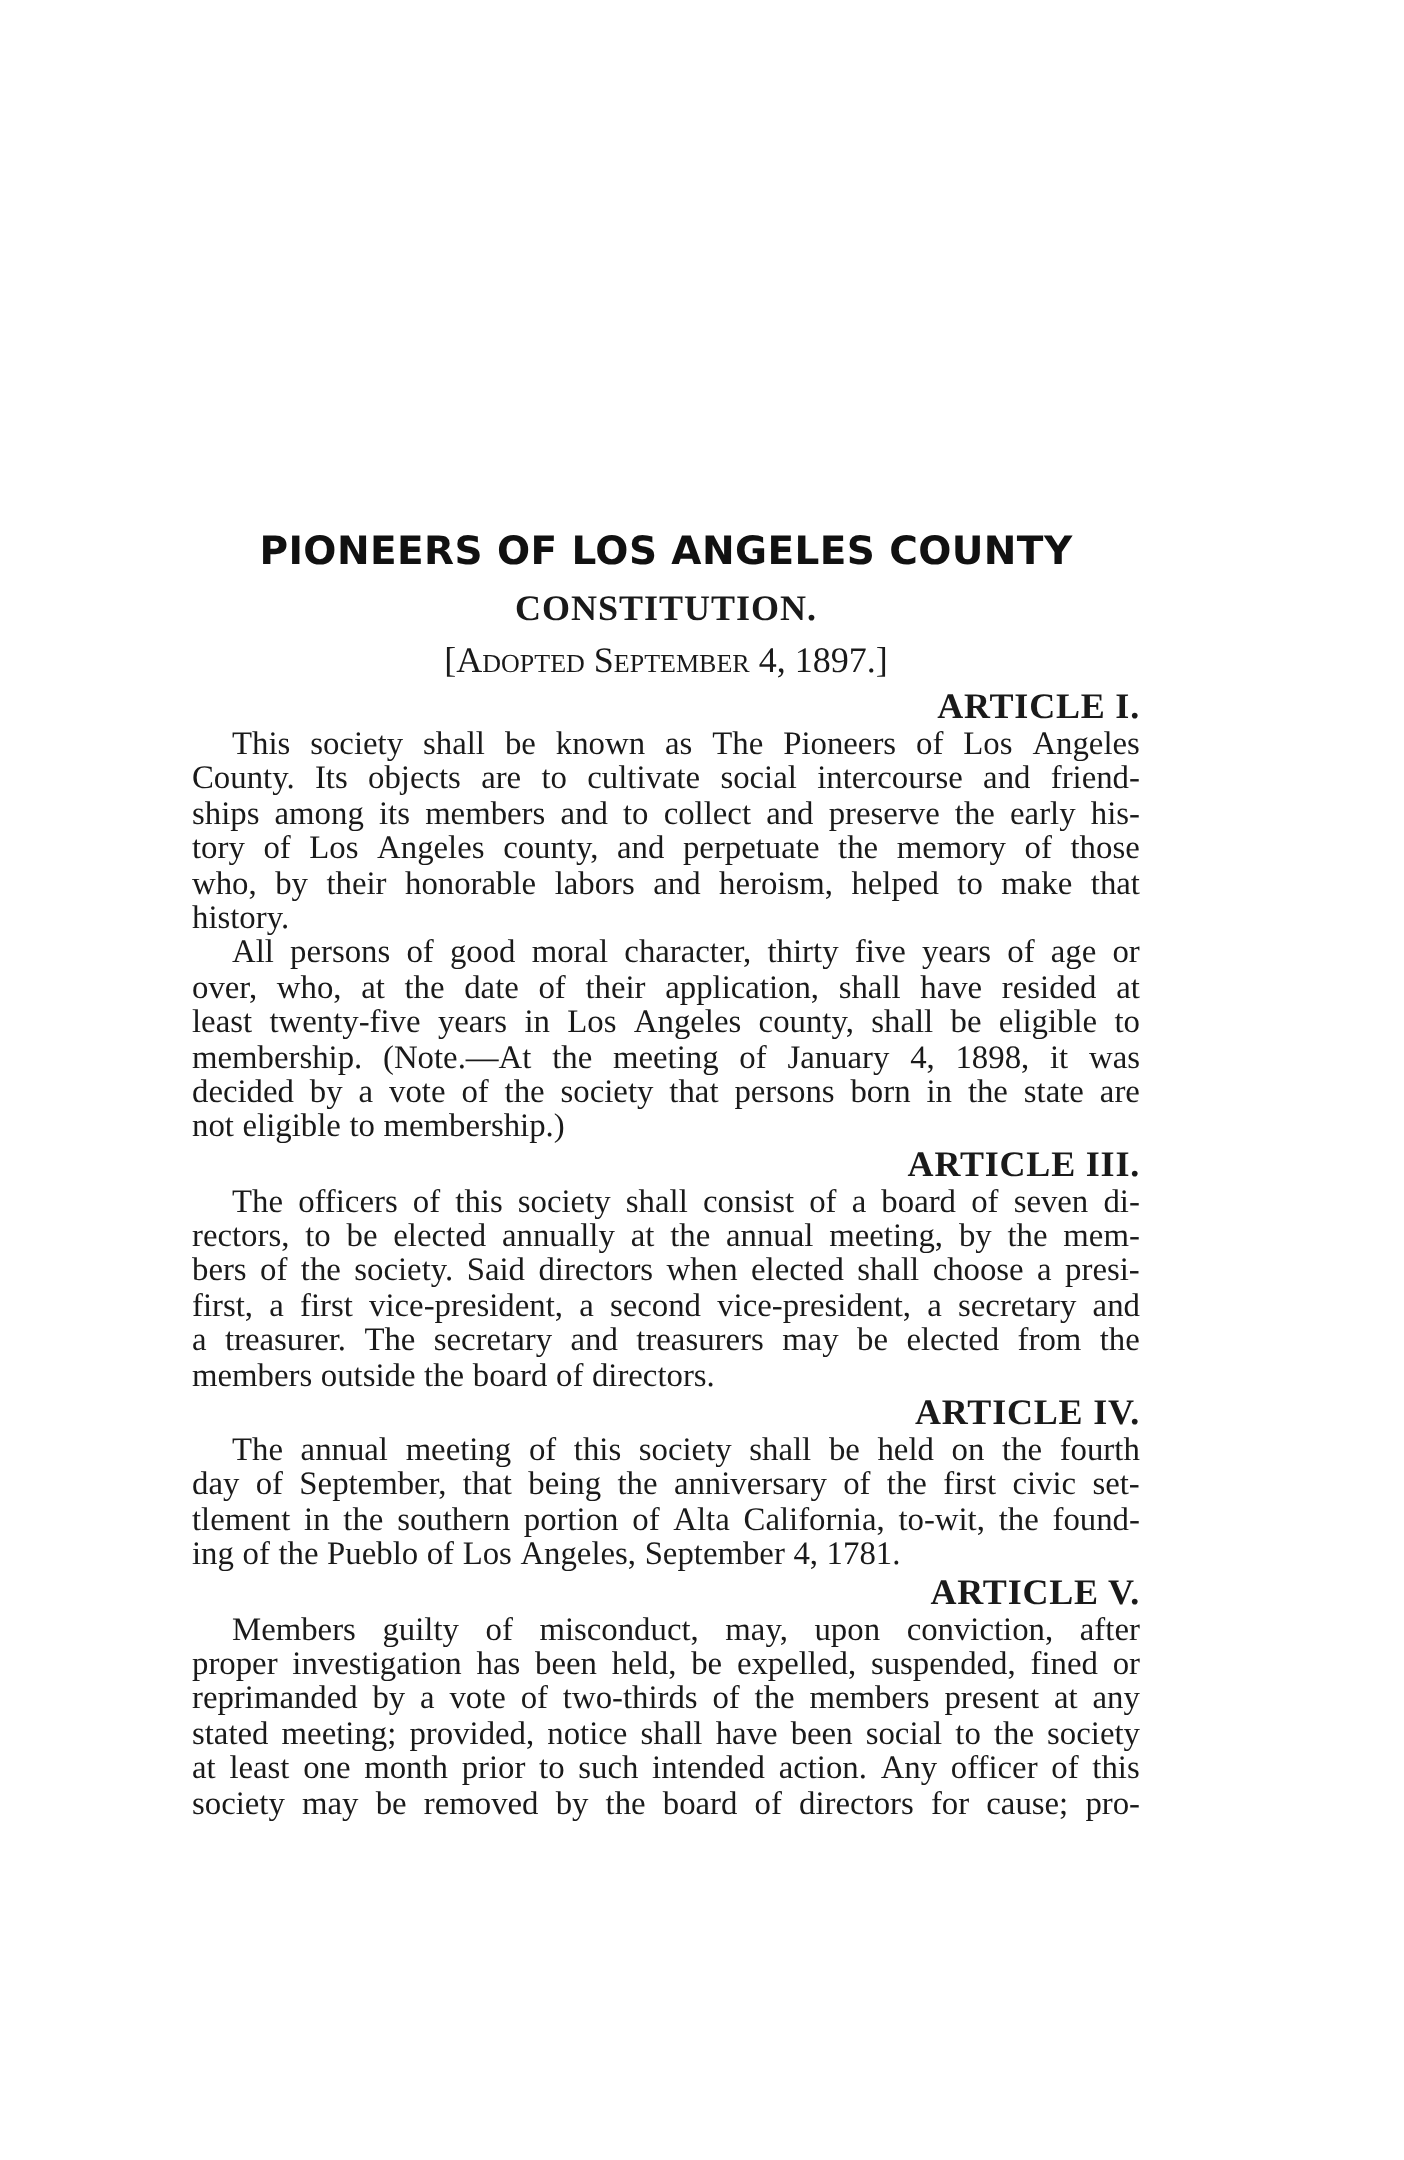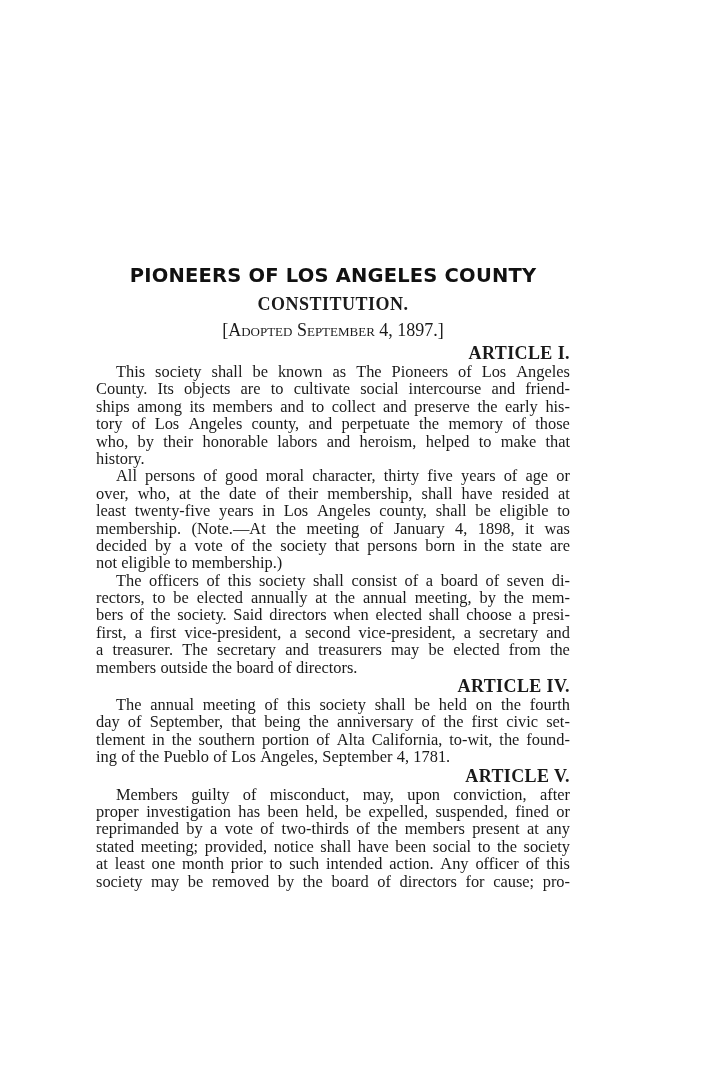--- a/index.html
+++ b/index.html
@@ -88,28 +88,29 @@
         <p class="para">
           <span class="jline first"><span class="w">This</span><span class="w">society</span><span class="w">shall</span><span class="w">be</span><span class="w">known</span><span class="w">as</span><span class="w">The</span><span class="w">Pioneers</span><span class="w">of</span><span class="w">Los</span><span class="w">Angeles</span></span>
           <span class="jline"><span class="w">County.</span><span class="w">Its</span><span class="w">objects</span><span class="w">are</span><span class="w">to</span><span class="w">cultivate</span><span class="w">social</span><span class="w">intercourse</span><span class="w">and</span><span class="w">friend-</span></span>
           <span class="jline"><span class="w">ships</span><span class="w">among</span><span class="w">its</span><span class="w">members</span><span class="w">and</span><span class="w">to</span><span class="w">collect</span><span class="w">and</span><span class="w">preserve</span><span class="w">the</span><span class="w">early</span><span class="w">his-</span></span>
           <span class="jline"><span class="w">tory</span><span class="w">of</span><span class="w">Los</span><span class="w">Angeles</span><span class="w">county,</span><span class="w">and</span><span class="w">perpetuate</span><span class="w">the</span><span class="w">memory</span><span class="w">of</span><span class="w">those</span></span>
           <span class="jline"><span class="w">who,</span><span class="w">by</span><span class="w">their</span><span class="w">honorable</span><span class="w">labors</span><span class="w">and</span><span class="w">heroism,</span><span class="w">helped</span><span class="w">to</span><span class="w">make</span><span class="w">that</span></span>
           <span class="jline last"><span class="w">history.</span></span>
         </p>
         <p class="para">
           <span class="jline first"><span class="w">All</span><span class="w">persons</span><span class="w">of</span><span class="w">good</span><span class="w">moral</span><span class="w">character,</span><span class="w">thirty</span><span class="w">five</span><span class="w">years</span><span class="w">of</span><span class="w">age</span><span class="w">or</span></span>
-          <span class="jline"><span class="w">over,</span><span class="w">who,</span><span class="w">at</span><span class="w">the</span><span class="w">date</span><span class="w">of</span><span class="w">their</span><span class="w">membership,</span><span class="w">shall</span><span class="w">have</span><span class="w">resided</span><span class="w">at</span></span>
+          <span class="jline"><span class="w">over,</span><span class="w">who,</span><span class="w">at</span><span class="w">the</span><span class="w">date</span><span class="w">of</span><span class="w">their</span><span class="w">application,</span><span class="w">shall</span><span class="w">have</span><span class="w">resided</span><span class="w">at</span></span>
           <span class="jline"><span class="w">least</span><span class="w">twenty-five</span><span class="w">years</span><span class="w">in</span><span class="w">Los</span><span class="w">Angeles</span><span class="w">county,</span><span class="w">shall</span><span class="w">be</span><span class="w">eligible</span><span class="w">to</span></span>
           <span class="jline"><span class="w">membership.</span><span class="w">(Note.—At</span><span class="w">the</span><span class="w">meeting</span><span class="w">of</span><span class="w">January</span><span class="w">4,</span><span class="w">1898,</span><span class="w">it</span><span class="w">was</span></span>
           <span class="jline"><span class="w">decided</span><span class="w">by</span><span class="w">a</span><span class="w">vote</span><span class="w">of</span><span class="w">the</span><span class="w">society</span><span class="w">that</span><span class="w">persons</span><span class="w">born</span><span class="w">in</span><span class="w">the</span><span class="w">state</span><span class="w">are</span></span>
           <span class="jline last"><span class="w">not</span><span class="w">eligible</span><span class="w">to</span><span class="w">membership.)</span></span>
         </p>
       </section>
       <section>
+        <h3 class="article-heading">ARTICLE III.</h3>
         <p class="para">
           <span class="jline first"><span class="w">The</span><span class="w">officers</span><span class="w">of</span><span class="w">this</span><span class="w">society</span><span class="w">shall</span><span class="w">consist</span><span class="w">of</span><span class="w">a</span><span class="w">board</span><span class="w">of</span><span class="w">seven</span><span class="w">di-</span></span>
           <span class="jline"><span class="w">rectors,</span><span class="w">to</span><span class="w">be</span><span class="w">elected</span><span class="w">annually</span><span class="w">at</span><span class="w">the</span><span class="w">annual</span><span class="w">meeting,</span><span class="w">by</span><span class="w">the</span><span class="w">mem-</span></span>
           <span class="jline"><span class="w">bers</span><span class="w">of</span><span class="w">the</span><span class="w">society.</span><span class="w">Said</span><span class="w">directors</span><span class="w">when</span><span class="w">elected</span><span class="w">shall</span><span class="w">choose</span><span class="w">a</span><span class="w">presi-</span></span>
           <span class="jline"><span class="w">first,</span><span class="w">a</span><span class="w">first</span><span class="w">vice-president,</span><span class="w">a</span><span class="w">second</span><span class="w">vice-president,</span><span class="w">a</span><span class="w">secretary</span><span class="w">and</span></span>
           <span class="jline"><span class="w">a</span><span class="w">treasurer.</span><span class="w">The</span><span class="w">secretary</span><span class="w">and</span><span class="w">treasurers</span><span class="w">may</span><span class="w">be</span><span class="w">elected</span><span class="w">from</span><span class="w">the</span></span>
           <span class="jline last"><span class="w">members</span><span class="w">outside</span><span class="w">the</span><span class="w">board</span><span class="w">of</span><span class="w">directors.</span></span>
         </p>
       </section>
       <section>

